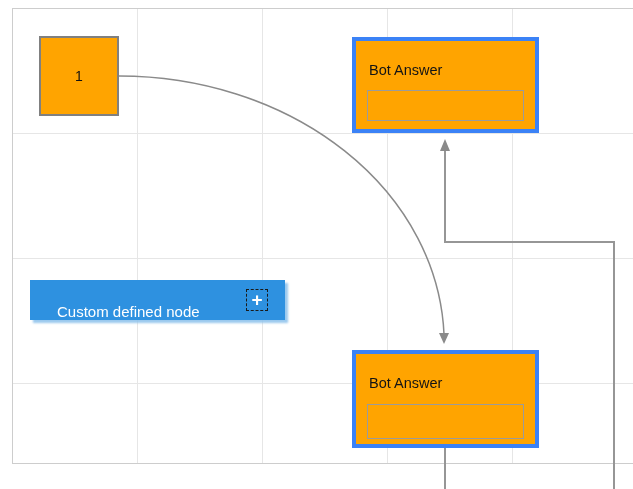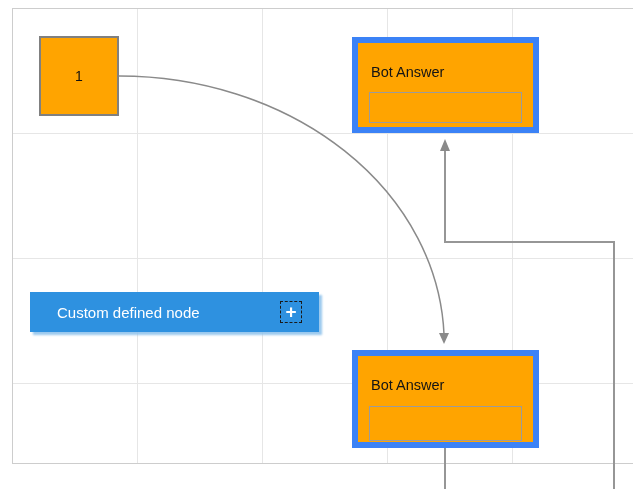--- a/index.html
+++ b/index.html
@@ -40,21 +40,21 @@
     align-items: center;
     justify-content: center;
     font-size: 14px;
     color: #111111;
     cursor: move;
   }
   .node-bot {
     width: 187px;
     height: 96px;
     background: #FFA400;
-    border: 6px solid #3b82f6;
+    border: 4px solid #3b82f6;
     cursor: move;
   }
   .node-bot-top    { left: 352px; top: 37px; }
   .node-bot-bottom { left: 352px; top: 350px; height: 98px; }
   .node-bot .bot-title {
     position: absolute;
     left: 13px;
     top: 21px;
     font-size: 14.5px;
     color: #141414;
@@ -66,27 +66,27 @@
     right: 11px;
     top: 49px;
     height: 31px;
     border: 1px solid #9b9b9b;
     background: transparent;
     box-sizing: border-box;
   }
   .node-bot-bottom .bot-input { top: 50px; height: 35px; }
   .node-custom {
     left: 30px;
-    top: 292px;
-    width: 289px;
+    top: 280px;
+    width: 255px;
     height: 40px;
     background: #2E91E0;
     box-shadow: 3px 3px 2px rgba(137, 192, 235, 0.85);
     display: flex;
-    align-items: center;
+    align-items: flex-end;
     cursor: move;
   }
   .node-custom .custom-label {
     margin-left: 27px;
     font-size: 15px;
     color: #ffffff;
     white-space: nowrap;
   }
   .plus-btn {
     position: absolute;

